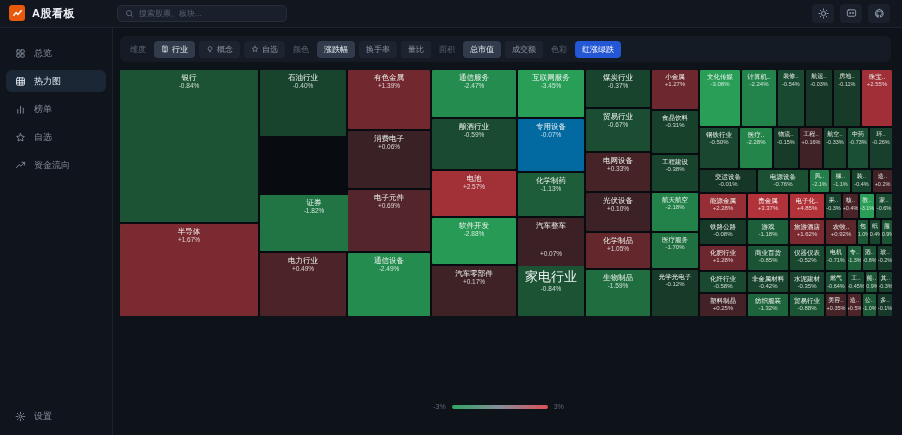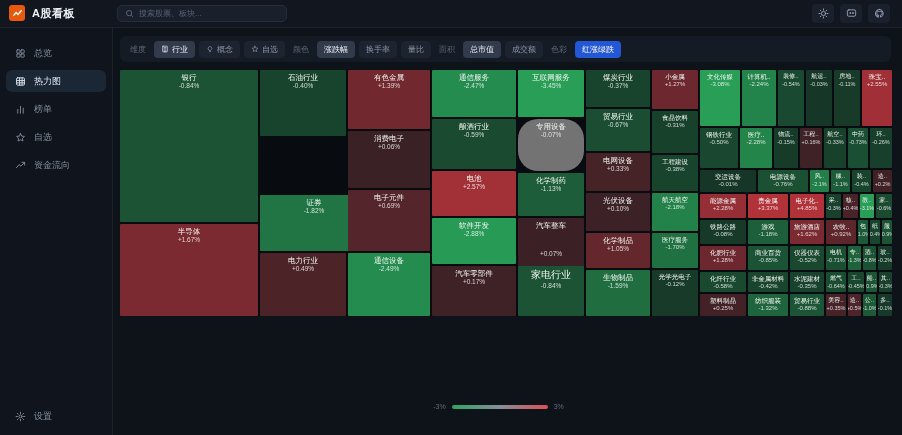--- a/index.html
+++ b/index.html
@@ -288,34 +288,34 @@
         <span class="vl" style="font-size:6.5px">-2.88%</span>
       </div>
       <div class="cell" style="left: 312px; top: 196px; width: 84px; height: 50px; background: rgb(63, 34, 38);">
         <span class="lb" style="font-size:7.5px">汽车零部件</span>
         <span class="vl" style="font-size:6.5px">+0.17%</span>
       </div>
       <div class="cell" style="left: 398px; top: 0px; width: 66px; height: 47px; background: rgb(40, 158, 87);">
         <span class="lb" style="font-size:7.5px">互联网服务</span>
         <span class="vl" style="font-size:6.5px">-3.45%</span>
       </div>
-      <div class="cell" style="left: 398px; top: 49px; width: 66px; height: 52px; background: #737373; border-radius: 20px;">
+      <div class="cell" style="left: 398px; top: 49px; width: 66px; height: 52px; background: #0369a1;">
         <span class="lb" style="font-size:7.5px">专用设备</span>
         <span class="vl" style="font-size:6.5px">-0.07%</span>
       </div>
       <div class="cell" style="left: 398px; top: 103px; width: 66px; height: 43px; background: rgb(29, 93, 57);">
         <span class="lb" style="font-size:7.5px">化学制药</span>
         <span class="vl" style="font-size:6.5px">-1.13%</span>
       </div>
       <div class="cell" style="left: 398px; top: 148px; width: 66px; height: 52px; background: rgb(59, 33, 37); gap: 20px;">
         <span class="lb" style="font-size:7.5px">汽车整车</span>
         <span class="vl" style="font-size:6.5px">+0.07%</span>
       </div>
       <div class="cell" style="left: 398px; top: 196px; width: 66px; height: 50px; background: rgb(27, 83, 52);">
-        <span class="lb" style="font-size:10px">家电行业</span>
+        <span class="lb" style="font-size:13px">家电行业</span>
         <span class="vl" style="font-size:6.5px">-0.84%</span>
       </div>
       <div class="cell" style="left: 466px; top: 0px; width: 64px; height: 37px; background: rgb(24, 67, 45);">
         <span class="lb" style="font-size:7.5px">煤炭行业</span>
         <span class="vl" style="font-size:6.5px">-0.37%</span>
       </div>
       <div class="cell" style="left: 466px; top: 39px; width: 64px; height: 42px; background: rgb(26, 77, 50);">
         <span class="lb" style="font-size:7.5px">贸易行业</span>
         <span class="vl" style="font-size:6.5px">-0.67%</span>
       </div>

